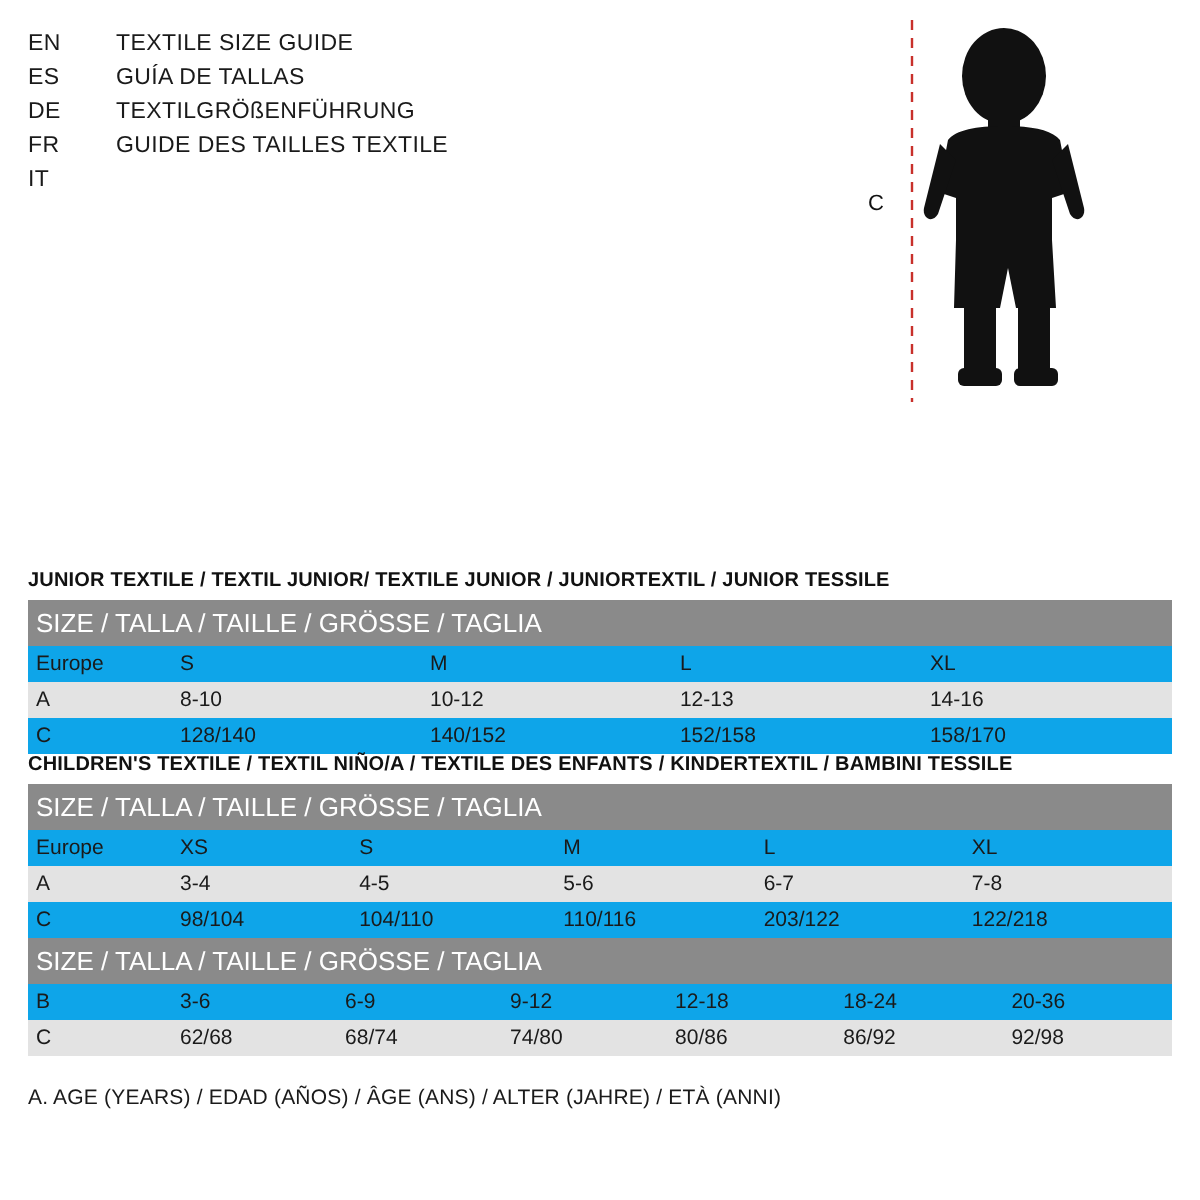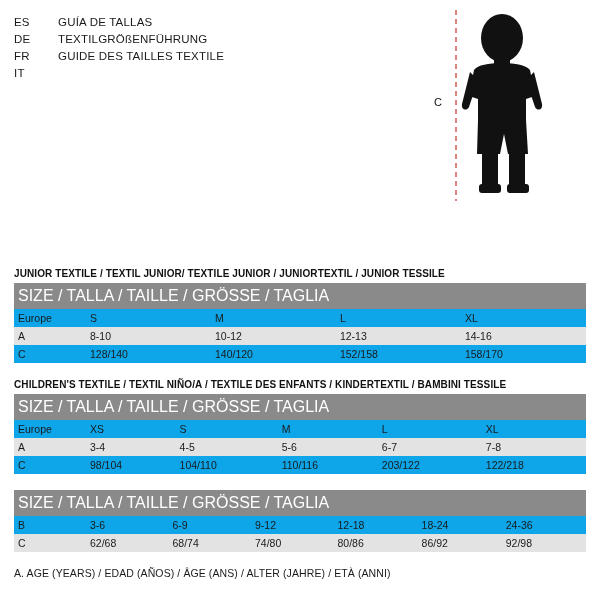--- a/index.html
+++ b/index.html
@@ -52,21 +52,21 @@
     position: absolute;
     right: 16px;
     top: 8px;
     width: 150px;
     height: 195px;
   }
   .figure-svg { display:block; }
 
   
   .section {
-    margin-top: 16px;
+    margin-top: 0;
   }
   .section-title {
     font-size: 10px;
     font-weight: 700;
     letter-spacing: .1px;
     margin-bottom: 4px;
     color: #111;
   }
   .section-title.two-line {
     line-height: 15px;
@@ -80,21 +80,21 @@
   }
   table.size-table td {
     padding: 3px 0 3px 4px;
     vertical-align: middle;
     color: #1a1a1a;
   }
   tr.head-row td {
     background: #8a8a8a;
     color: #ffffff;
     font-weight: 400;
-    font-size: 16px;
+    font-size: 13px;
     padding: 4px 0 4px 4px;
   }
   tr.shade td {
     background: #e3e3e3;
   }
   tr.plain td {
     background: #0ea5e9;
   }
   .col-label { width: 68px; }
 
@@ -107,20 +107,24 @@
   }
   .legend div { white-space: nowrap; }
 </style>
 </head>
 <body>
 
 <div class="page">
 
   <div class="header">
     <div class="lang-block">
+      <div class="lang-row">
+        <span class="lang-code">EN</span>
+        <span class="lang-text">TEXTILE SIZE GUIDE</span>
+      </div>
       <div class="lang-row">
         <span class="lang-code">ES</span>
         <span class="lang-text">GUÍA DE TALLAS</span>
       </div>
       <div class="lang-row">
         <span class="lang-code">DE</span>
         <span class="lang-text">TEXTILGRÖßENFÜHRUNG</span>
       </div>
       <div class="lang-row">
         <span class="lang-code">FR</span>
@@ -174,21 +178,21 @@
       <tr class="shade">
         <td class="col-label">A</td>
         <td>8-10</td>
         <td>10-12</td>
         <td>12-13</td>
         <td>14-16</td>
       </tr>
       <tr class="plain">
         <td class="col-label">C</td>
         <td>128/140</td>
-        <td>140/120</td>
+        <td>140/152</td>
         <td>152/158</td>
         <td>158/170</td>
       </tr>
     </tbody>
       </table>
   </div>
 
   <div class="section">
     <div class="section-title">CHILDREN'S TEXTILE / TEXTIL NIÑO/A / TEXTILE DES ENFANTS / KINDERTEXTIL / BAMBINI TESSILE</div>
     <table class="size-table">
@@ -230,21 +234,21 @@
           <tr class="head-row">
         <td colspan="7">SIZE / TALLA / TAILLE / GRÖSSE / TAGLIA</td>
       </tr>
       <tr class="plain">
         <td class="col-label">B</td>
         <td>3-6</td>
         <td>6-9</td>
         <td>9-12</td>
         <td>12-18</td>
         <td>18-24</td>
-        <td>24-36</td>
+        <td>20-36</td>
       </tr>
       <tr class="shade">
         <td class="col-label">C</td>
         <td>62/68</td>
         <td>68/74</td>
         <td>74/80</td>
         <td>80/86</td>
         <td>86/92</td>
         <td>92/98</td>
       </tr>

